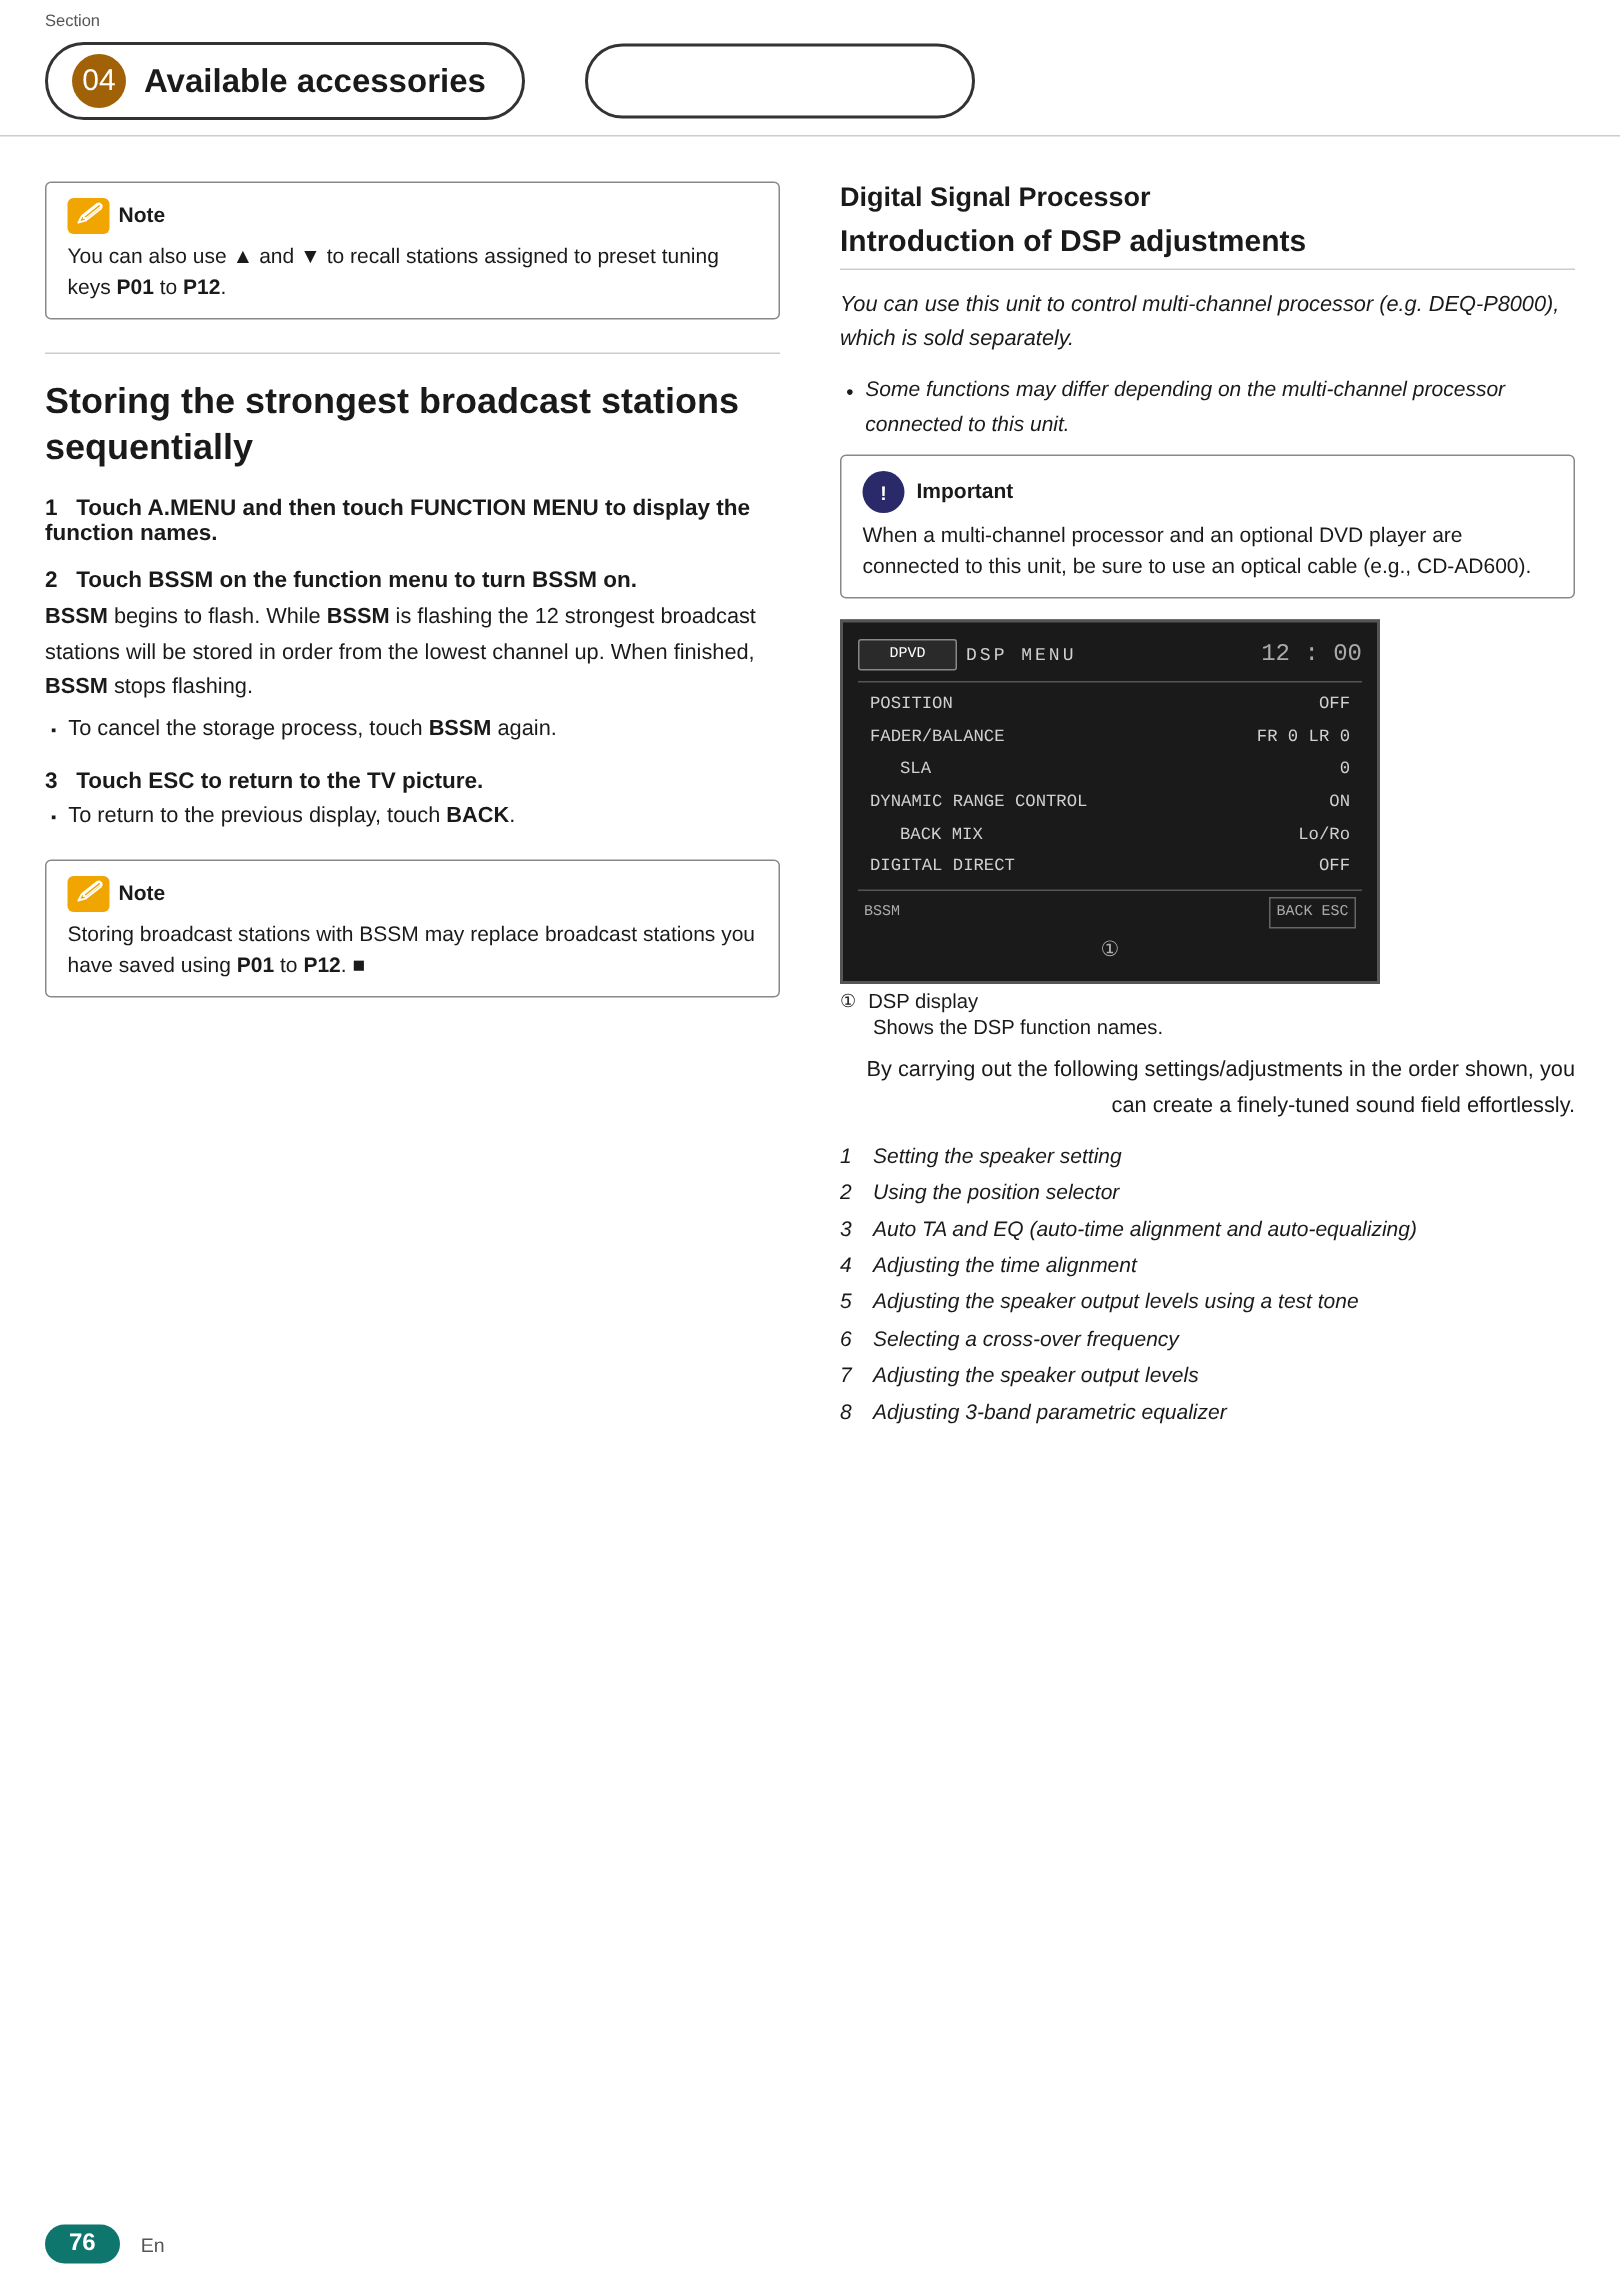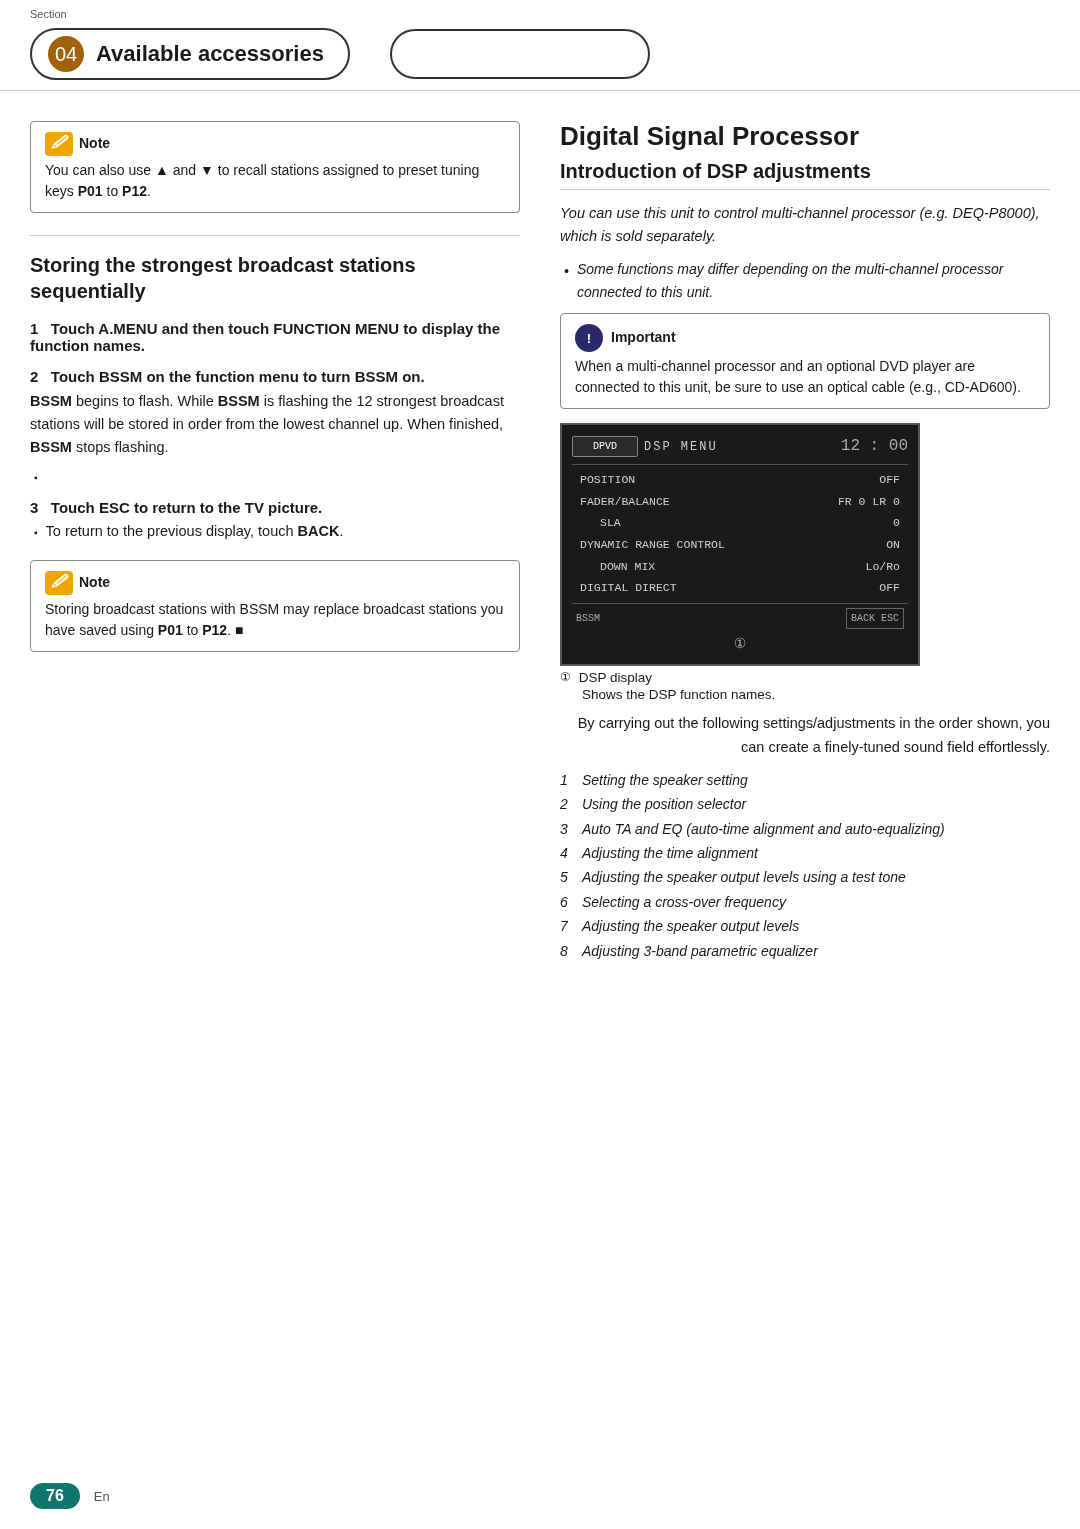--- a/index.html
+++ b/index.html
@@ -111,21 +111,21 @@
       line-height: 1.5;
     }
     .note-label {
       font-weight: bold;
       font-size: 14px;
       margin-bottom: 2px;
     }
 
     
     .section-heading {
-      font-size: 20px;
+      font-size: 24px;
       font-weight: bold;
       line-height: 1.3;
       margin-bottom: 16px;
       border-top: 1px solid #ccc;
       padding-top: 16px;
     }
 
     
     .step {
       margin-bottom: 14px;
@@ -151,21 +151,21 @@
       padding-left: 4px;
     }
     .bullet-item .bullet-square {
       font-size: 10px;
       margin-top: 4px;
       flex-shrink: 0;
     }
 
     
     .right-title {
-      font-size: 26px;
+      font-size: 18px;
       font-weight: bold;
       margin-bottom: 8px;
     }
     .right-subtitle {
       font-size: 20px;
       font-weight: bold;
       margin-bottom: 12px;
       border-bottom: 1px solid #ccc;
       padding-bottom: 6px;
     }
@@ -388,20 +388,21 @@
 
     <div class="step">
       <div class="step-header">
         <b>2&nbsp;&nbsp; Touch BSSM on the function menu to turn BSSM on.</b>
       </div>
       <div class="step-body">
         <b>BSSM</b> begins to flash. While <b>BSSM</b> is flashing the 12 strongest broadcast stations will be stored in order from the lowest channel up. When finished, <b>BSSM</b> stops flashing.
       </div>
       <div class="bullet-item" style="margin-top:6px;">
         <span class="bullet-square">▪</span>
+        <span>To cancel the storage process, touch <b>BSSM</b> again.</span>
       </div>
     </div>
 
     <div class="step">
       <div class="step-header">
         <b>3&nbsp;&nbsp; Touch ESC to return to the TV picture.</b>
       </div>
       <div class="bullet-item">
         <span class="bullet-square">▪</span>
         <span>To return to the previous display, touch <b>BACK</b>.</span>
@@ -468,21 +469,21 @@
       </div>
       <div class="dsp-row">
         <span style="padding-left:20px;">SLA</span>
           <span>0</span>
       </div>
       <div class="dsp-row">
         <span>DYNAMIC RANGE CONTROL</span>
           <span>ON</span>
       </div>
       <div class="dsp-row">
-        <span style="padding-left:20px;">DOWN MIX</span>
+        <span style="padding-left:20px;">BACK MIX</span>
           <span>Lo/Ro</span>
       </div>
       <div class="dsp-row">
         <span>DIGITAL DIRECT</span>
           <span>OFF</span>
       </div>
       <div style="border-top:1px solid #555;margin-top:4px;margin-bottom:2px;"></div>
       <div class="dsp-bottom-bar">
         <span class="dsp-next">BSSM</span>
         <span class="dsp-back-esc">BACK  ESC</span>

